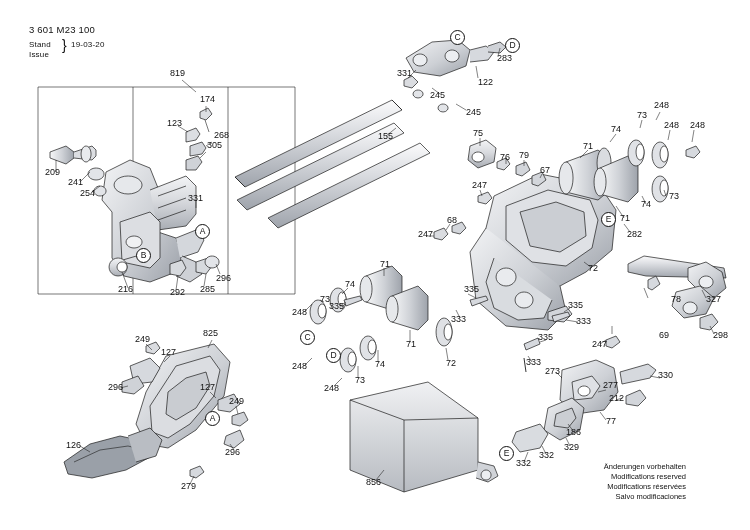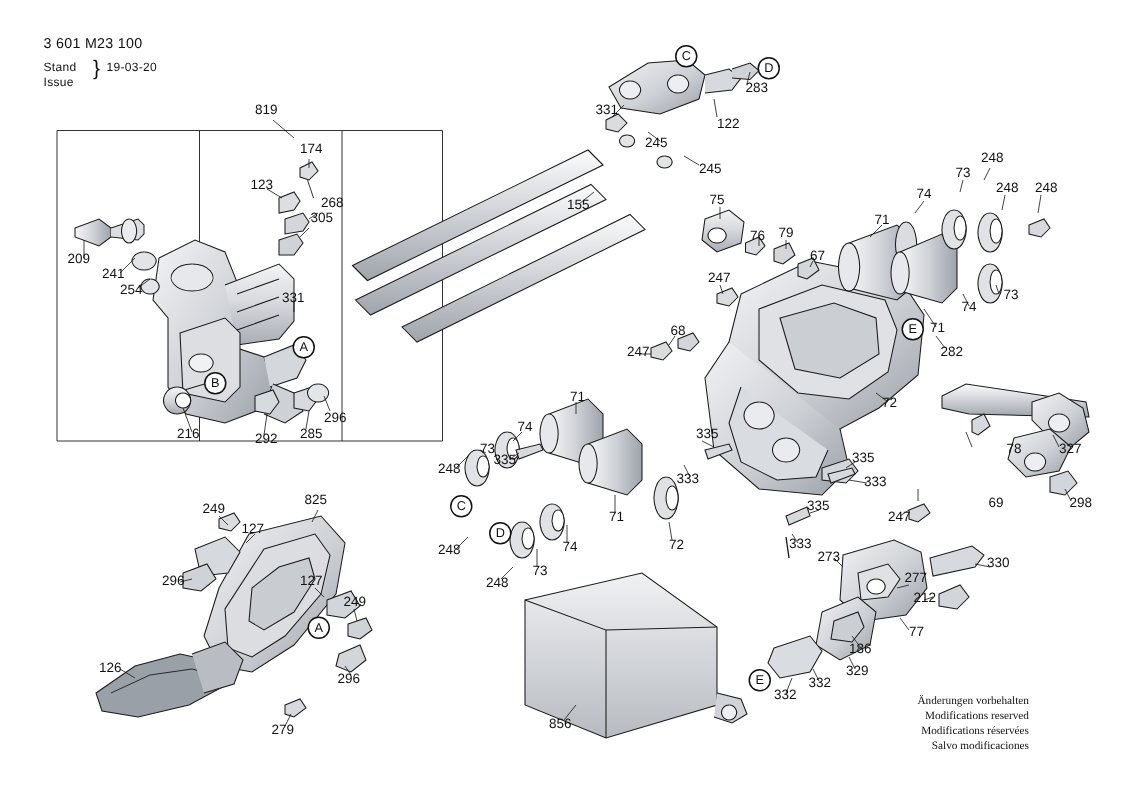--- a/index.html
+++ b/index.html
@@ -12,21 +12,21 @@
   #stand-lbl{left:29px;top:40px;font-size:8px;}
   #issue-lbl{left:29px;top:50px;font-size:8px;}
   #stand-val{left:71px;top:40px;font-size:8px;}
   #brace{position:absolute;left:62px;top:40px;font-size:14px;line-height:10px;color:#111;}
 
   #figbox{position:absolute;left:97px;top:44px;width:78px;height:20px;
           border:1.4px solid #111;background:#fff;}
   #figbox span{position:absolute;left:0;right:0;top:3px;text-align:center;
                font-size:11px;font-weight:bold;letter-spacing:.2px;}
 
-  .legal{position:absolute;right:14px;font-size:7.5px;color:#111;text-align:right;white-space:nowrap;font-family:Liberation Serif, serif;}
+  .legal{position:absolute;right:14px;font-size:7.5px;color:#111;text-align:right;white-space:nowrap;}
   #lg1{top:462px;right:14px;}
   #lg2{top:472px;right:14px;}
   #lg3{top:482px;right:14px;}
   #lg4{top:492px;right:14px;}
 
   .num{position:absolute;font-size:9px;color:#111;white-space:nowrap;}
   .circ{position:absolute;width:13px;height:13px;border:1px solid #111;border-radius:50%;
         background:#fff;font-size:8.5px;line-height:12px;text-align:center;color:#111;}
   svg{position:absolute;left:0;top:0;width:750px;height:530px;overflow:visible;}
 </style>

